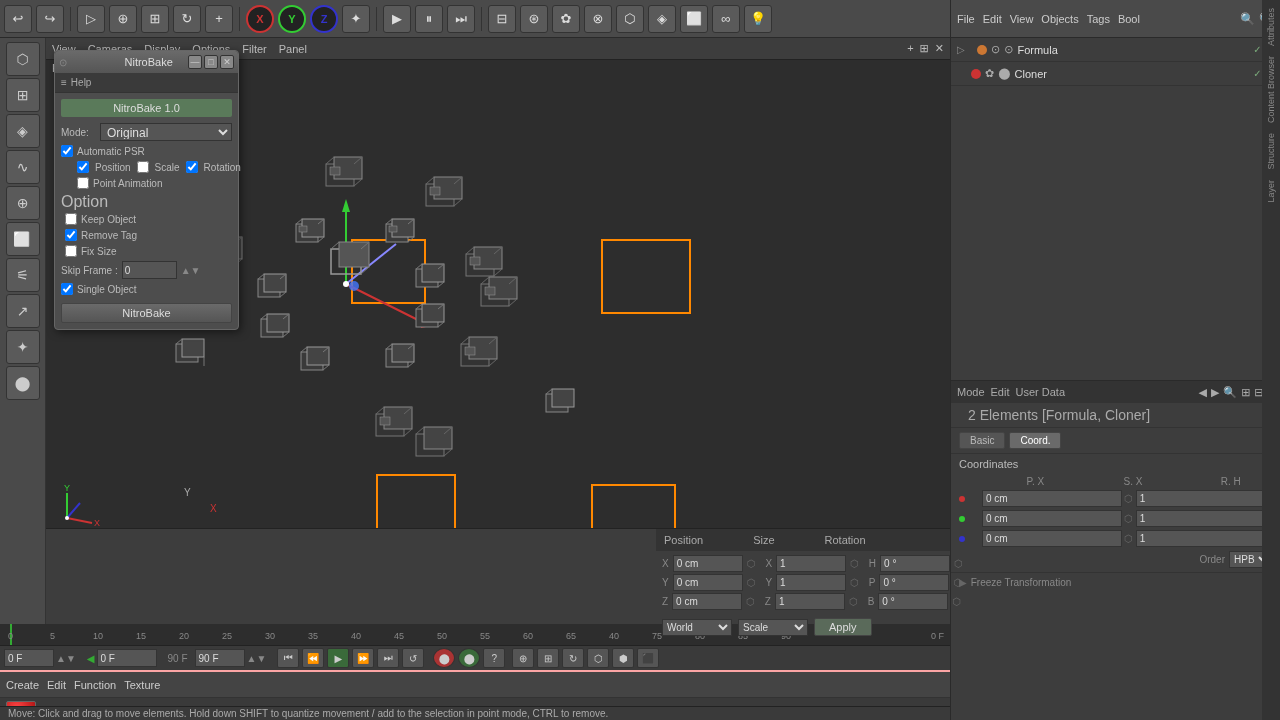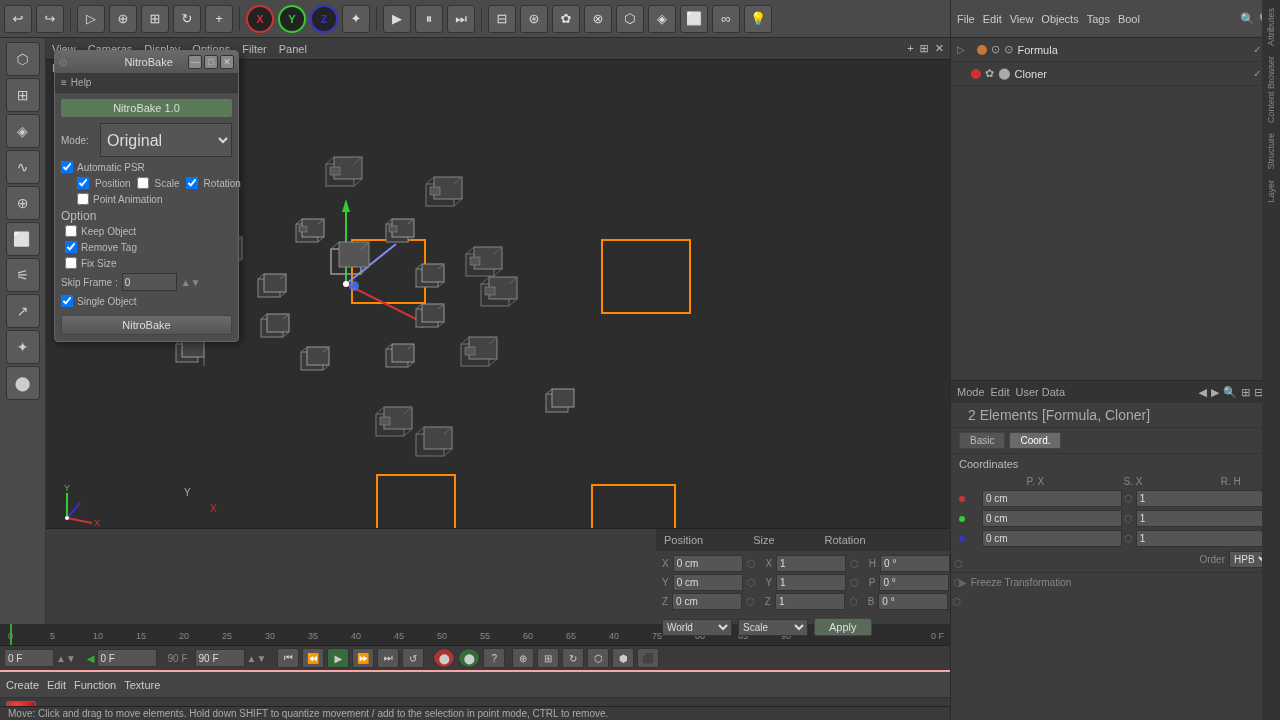--- a/index.html
+++ b/index.html
@@ -119,28 +119,28 @@
       margin-bottom: 6px;
       border-radius: 2px;
     }
     .nb-row { display: flex; align-items: center; margin-bottom: 4px; gap: 4px; }
     .nb-label { font-size: 10px; color: #bbb; min-width: 35px; }
     .nb-select {
       flex: 1;
       background: #555;
       border: 1px solid #333;
       color: #ddd;
-      font-size: 16px;
+      font-size: 12px;
       padding: 1px 2px;
-      height: 34px;
+      height: 18px;
     }
     .nb-checkbox { width: 12px; height: 12px; }
     .nb-check-label { font-size: 10px; color: #bbb; }
     .nb-section-title {
-      font-size: 12px; color: #bbb;
+      font-size: 16px; color: #bbb;
       margin: 4px 0 2px 0;
     }
     .nb-skip-input {
       width: 55px;
       background: #555;
       border: 1px solid #333;
       color: #ddd;
       font-size: 10px;
       padding: 1px 2px;
       height: 18px;

